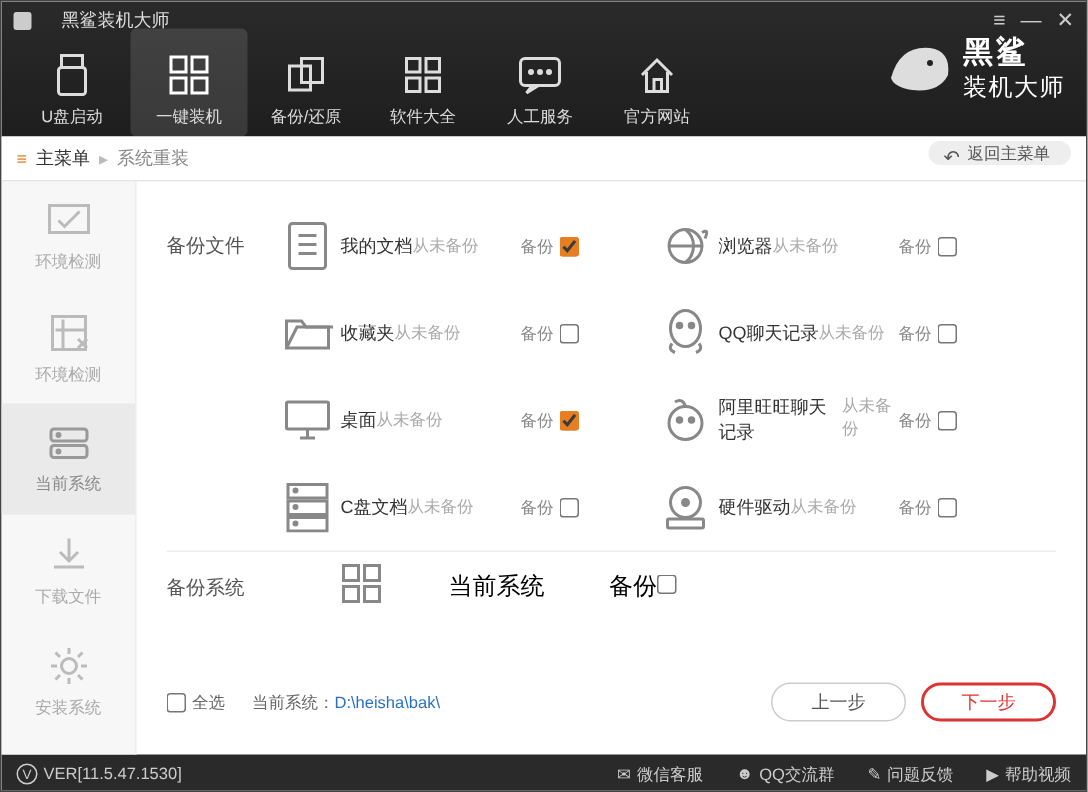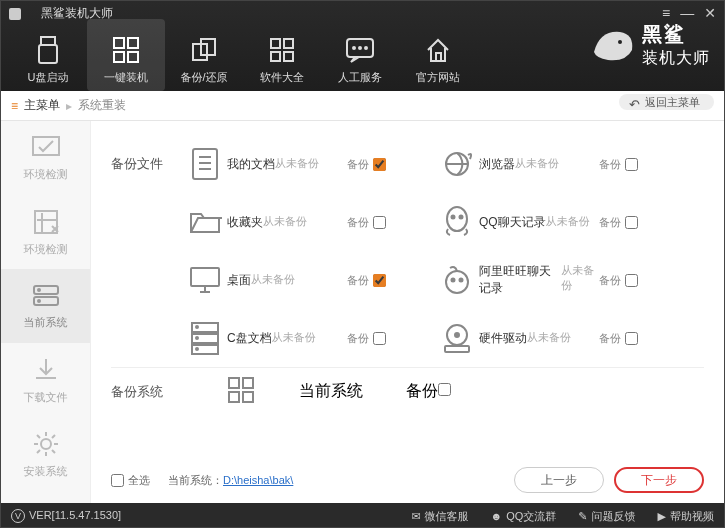--- a/index.html
+++ b/index.html
@@ -46,24 +46,24 @@
 .row .chkwrap{ display:flex; align-items:center; font-size:11px; color:#888; width:68px;}
 .row .chkwrap input{margin-left:4px;}
 .row .gap{width:20px;}
 .sectitle{font-size:13px;color:#555;width:72px;}
 
 .last-row{ height:48px; border-top:1px solid #eee; display:flex; align-items:center;gap:43px;}
 .pill{ width:160px; height:24px; border-radius:14px; background:#f0f0f0; display:flex; align-items:center; padding:0 10px; font-size:11px; color:#888; position:relative;}
 .toggle{ width:34px; height:18px; border-radius:10px; background:#bbb; position:relative; margin-left:auto;}
 .toggle::after{content:""; width:14px;height:14px;border-radius:50%;background:#555;position:absolute;right:2px;top:2px;}
 
-.footer-row{ position:absolute; bottom:10px; left:20px; right:20px; display:flex; align-items:center; font-size:11px; color:#666;}
+.footer-row{ position:absolute; bottom:22px; left:20px; right:20px; display:flex; align-items:center; font-size:11px; color:#666;}
 .footer-row .allsel{display:flex;align-items:center;gap:4px;}
 .footer-row .bakdir{margin-left:18px;}
-.footer-row .bakdir a{color:#2a6fc9; text-decoration:underline;text-align:center;}
+.footer-row .bakdir a{color:#2a6fc9; text-align:center;}
 .btn-pill{ width:90px; height:26px; border-radius:14px; border:1px solid #ccc; background:#fff; font-size:12px; color:#555; cursor:pointer;}
 .btn-pill.primary{ border:2px solid #d33; color:#d33; background:#fff;}
 .footer-row .spacer{flex:1;}
 
 .statusbar{ height:26px; background:#2a2a2a; color:#ccc; font-size:11px; display:flex; align-items:center; padding:0 10px; gap:18px;}
 .statusbar .ver-ico{ width:14px;height:14px;border:1px solid #ccc;border-radius:50%;display:inline-flex;align-items:center;justify-content:center;font-size:9px;margin-right:4px;}
 .statusbar .right{margin-left:auto; display:flex; gap:22px;}
 .statusbar .sitem{display:flex;align-items:center;gap:4px;cursor:pointer;}
 
 input[type=checkbox]{width:13px;height:13px;}

